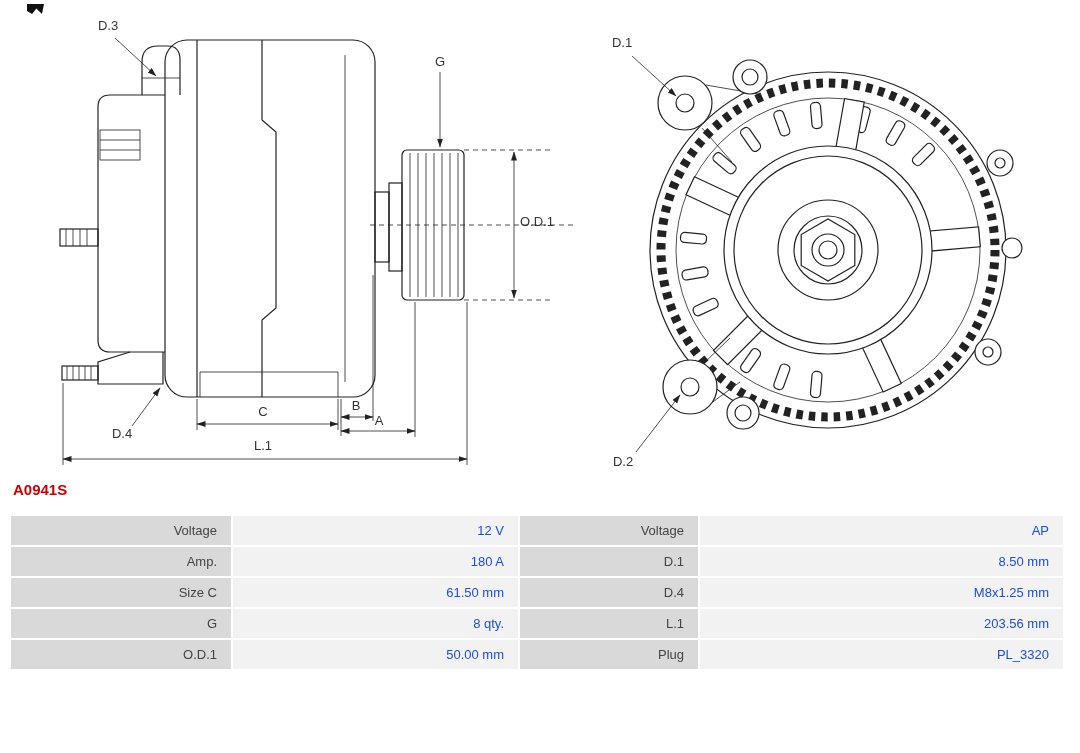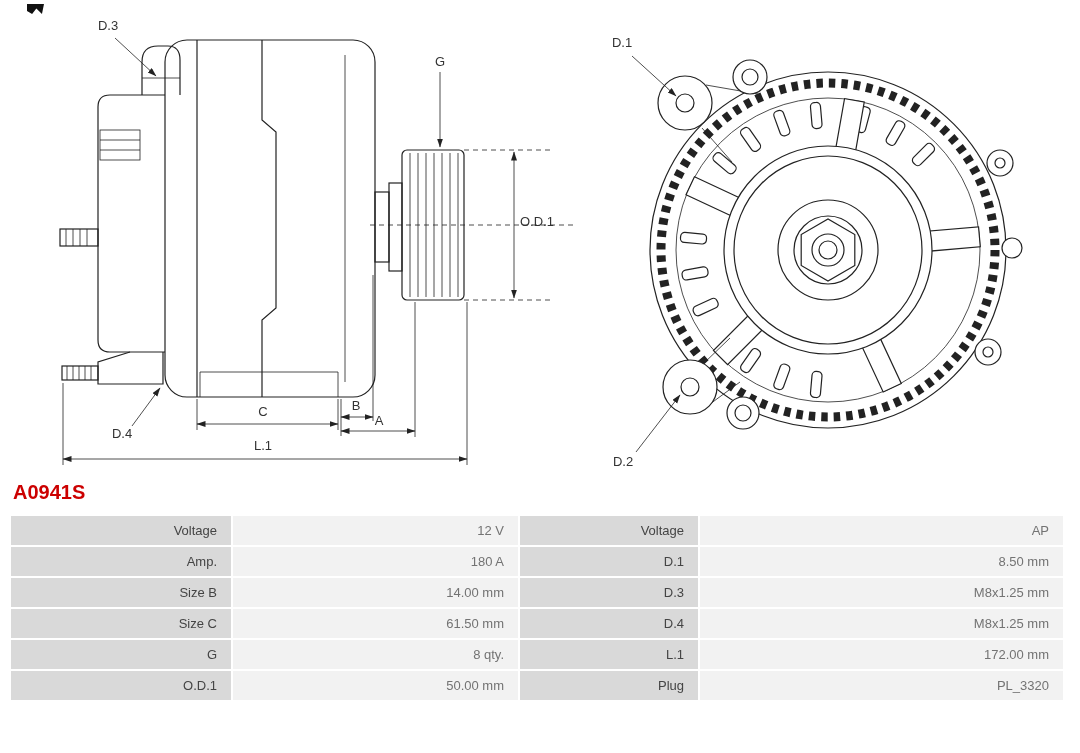--- a/index.html
+++ b/index.html
@@ -6,27 +6,27 @@
   .page{position:relative;width:1080px;height:753px;background:#fff;overflow:hidden;
         font-family:"Liberation Sans", sans-serif;color:#3a3a3a;}
   .logo-fragment{position:absolute;left:27px;top:4px;width:17px;height:10px;background:#111;
         clip-path:polygon(0 0,100% 0,88% 100%,55% 45%,30% 100%,0 70%);}
   svg{position:absolute;top:0;}
   svg .ln{fill:none;stroke:#222;stroke-width:1.2;}
   svg .thin{stroke-width:0.8;}
   svg .dash{stroke-dasharray:5 4;}
   svg .wh{fill:#fff;stroke:#222;stroke-width:1.2;}
   svg text{font-family:"Liberation Sans",sans-serif;font-size:13px;fill:#333;}
-  .part-number{position:absolute;left:13px;top:481px;font-size:20px;font-weight:700;color:#cc0000;}
+  .part-number{position:absolute;left:13px;top:481px;font-size:15px;font-weight:700;color:#cc0000;}
   table.spec{position:absolute;left:9px;top:514px;border-collapse:separate;border-spacing:2px;
         table-layout:fixed;width:1056px;}
   table.spec td{height:29px;padding:0 14px;font-size:13px;text-align:right;vertical-align:middle;
         overflow:hidden;white-space:nowrap;}
   td.lbl{background:#d9d9d9;color:#444;}
-  td.val{background:#f2f2f2;color:#737373;}
+  td.val{background:#f2f2f2;color:#1d4ed8;}
 </style>
 </head>
 <body>
 
 <div class="page">
 
   <div class="logo-fragment"></div>
 
   <svg style="left:0;" width="580" height="480" viewBox="0 0 580 480">
     <defs>
@@ -222,36 +222,30 @@
         <td class="lbl">Voltage</td>
         <td class="val">AP</td>
       </tr>
       <tr>
         <td class="lbl">Amp.</td>
         <td class="val">180 A</td>
         <td class="lbl">D.1</td>
         <td class="val">8.50 mm</td>
       </tr>
       <tr>
-        <td class="lbl">Size B</td>
-        <td class="val">14.00 mm</td>
-        <td class="lbl">D.3</td>
-        <td class="val">M8x1.25 mm</td>
-      </tr>
-      <tr>
         <td class="lbl">Size C</td>
         <td class="val">61.50 mm</td>
         <td class="lbl">D.4</td>
         <td class="val">M8x1.25 mm</td>
       </tr>
       <tr>
         <td class="lbl">G</td>
         <td class="val">8 qty.</td>
         <td class="lbl">L.1</td>
-        <td class="val">172.00 mm</td>
+        <td class="val">203.56 mm</td>
       </tr>
       <tr>
         <td class="lbl">O.D.1</td>
         <td class="val">50.00 mm</td>
         <td class="lbl">Plug</td>
         <td class="val">PL_3320</td>
       </tr>
     </tbody>
   </table>
 

